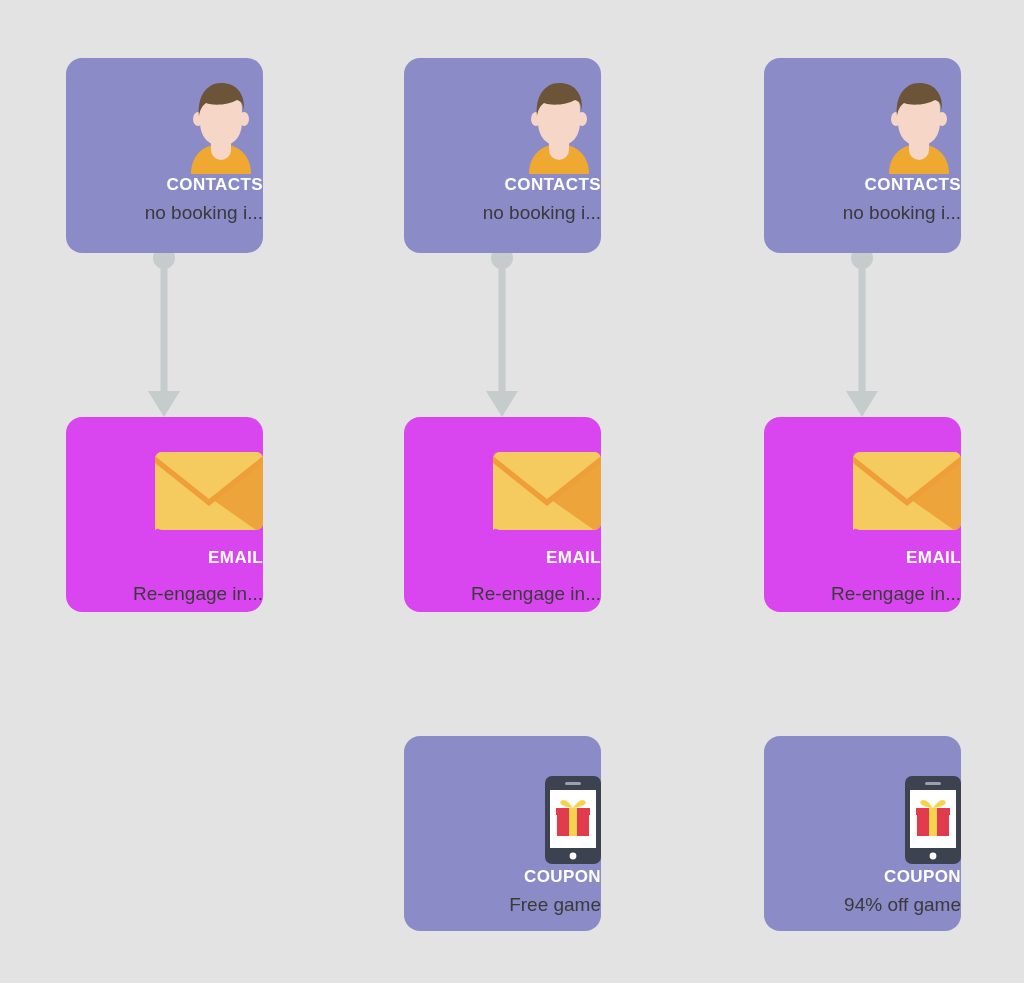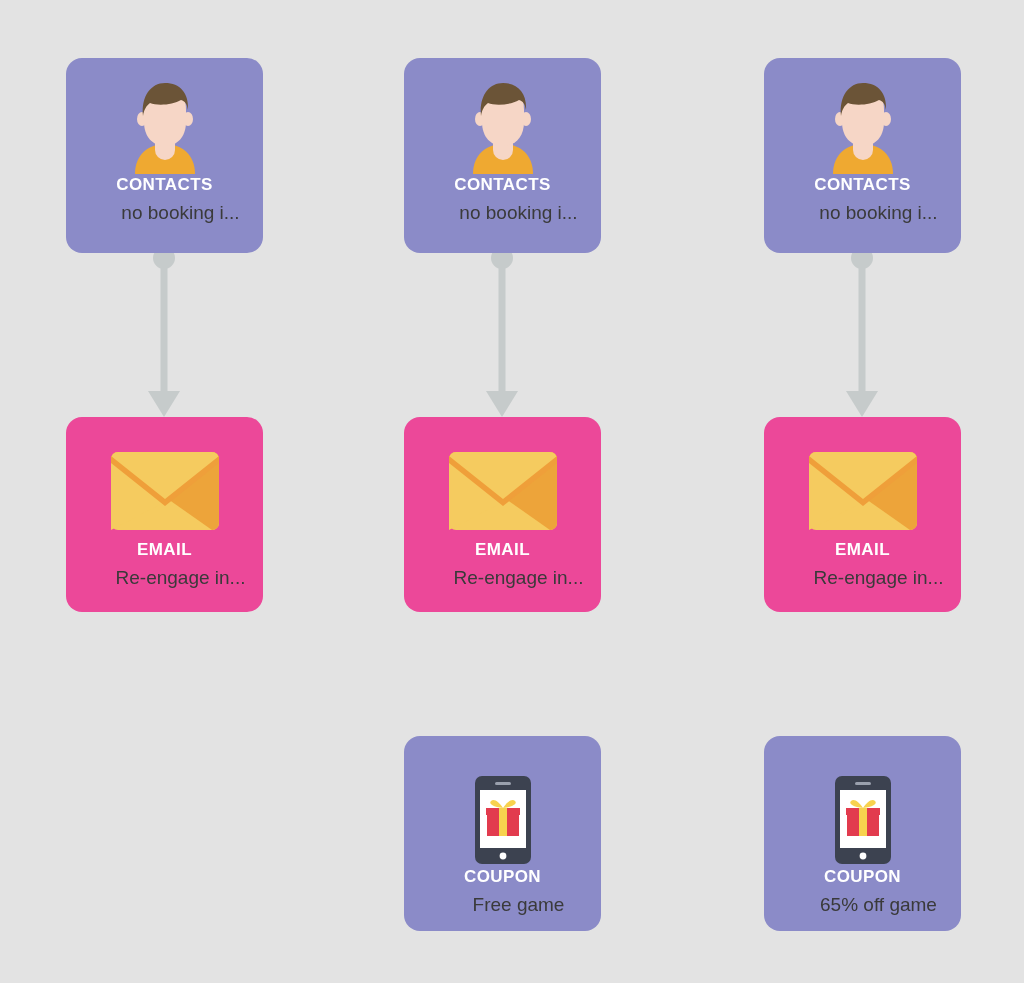--- a/index.html
+++ b/index.html
@@ -29,26 +29,26 @@
 
   
   .card {
     position: absolute;
     width: 197px;
     height: 195px;
     border-radius: 16px;
     box-sizing: border-box;
     display: flex;
     flex-direction: column;
-    align-items: center;
+    align-items: flex-end;
     justify-content: flex-start;
     padding-top: 24px;
   }
   .card.purple { background: #8b8bc8; }
-  .card.green  { background: #ec4899; }
+  .card.green  { background: #d946ef; gap: 8px; }
 
   .card-icon {
     height: 92px;
     display: flex;
     align-items: center;
     justify-content: center;
   }
   .card-icon svg { display: block; }
 
   .card-title {
@@ -229,15 +229,15 @@
 
     <rect x="12" y="36" width="32" height="24" fill="#e23b4e"></rect>
     <rect x="11" y="32" width="34" height="7" fill="#e23b4e"></rect>
     <rect x="24" y="32" width="8" height="28" fill="#f7d24e"></rect>
 
     <path d="M28 32 C24 26 19 22 16 25 C13 28 19 31 28 32 Z" fill="#f7d24e"></path>
     <path d="M28 32 C32 26 37 22 40 25 C43 28 37 31 28 32 Z" fill="#f7d24e"></path>
   </svg>
 </div>
       <div class="card-title">COUPON</div>
-      <div class="card-subtitle">65% off game</div>
+      <div class="card-subtitle">94% off game</div>
     </div>
   </div>
 
 </body></html>

